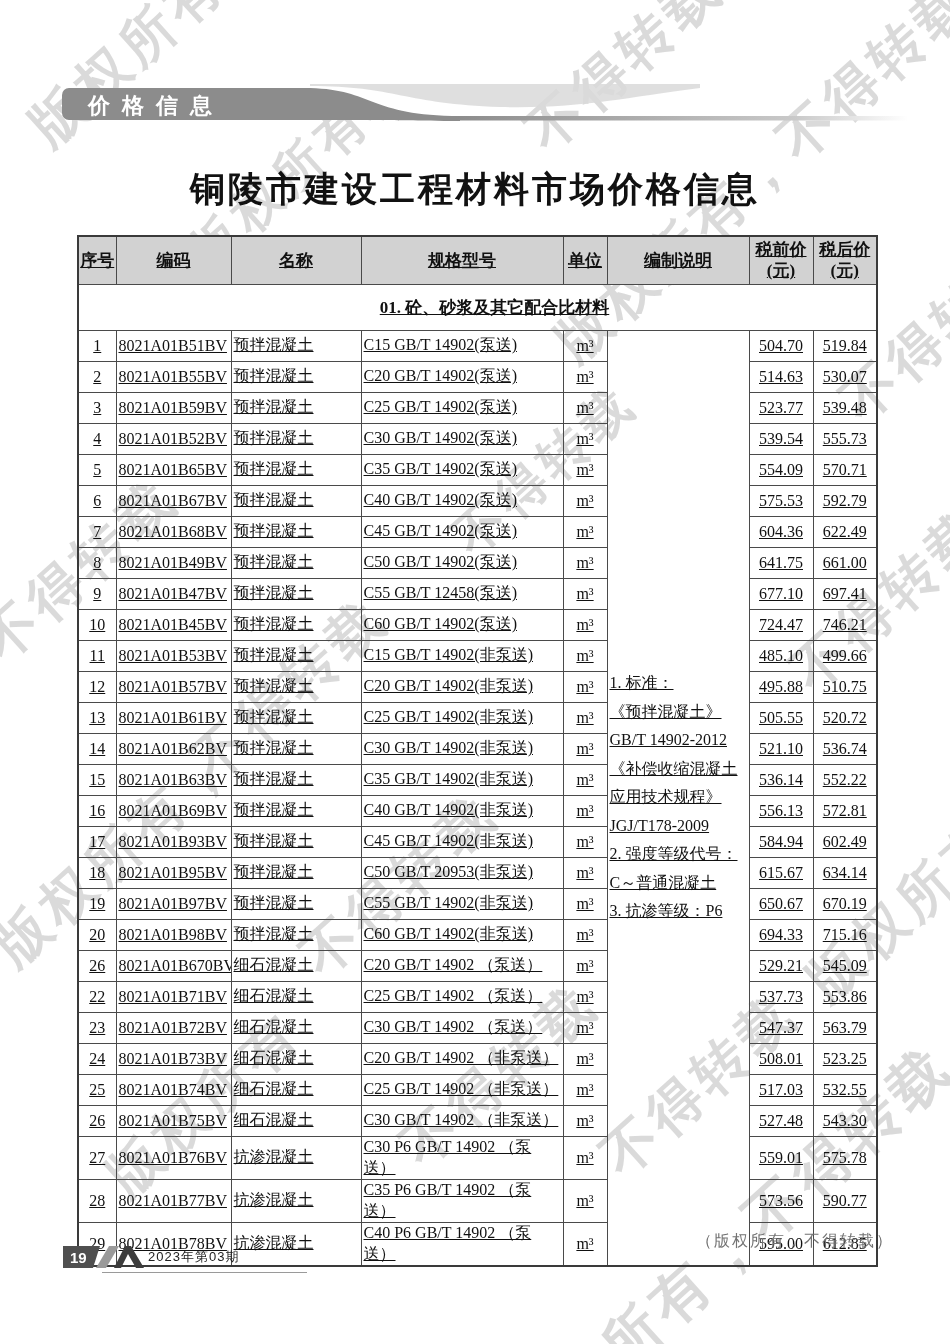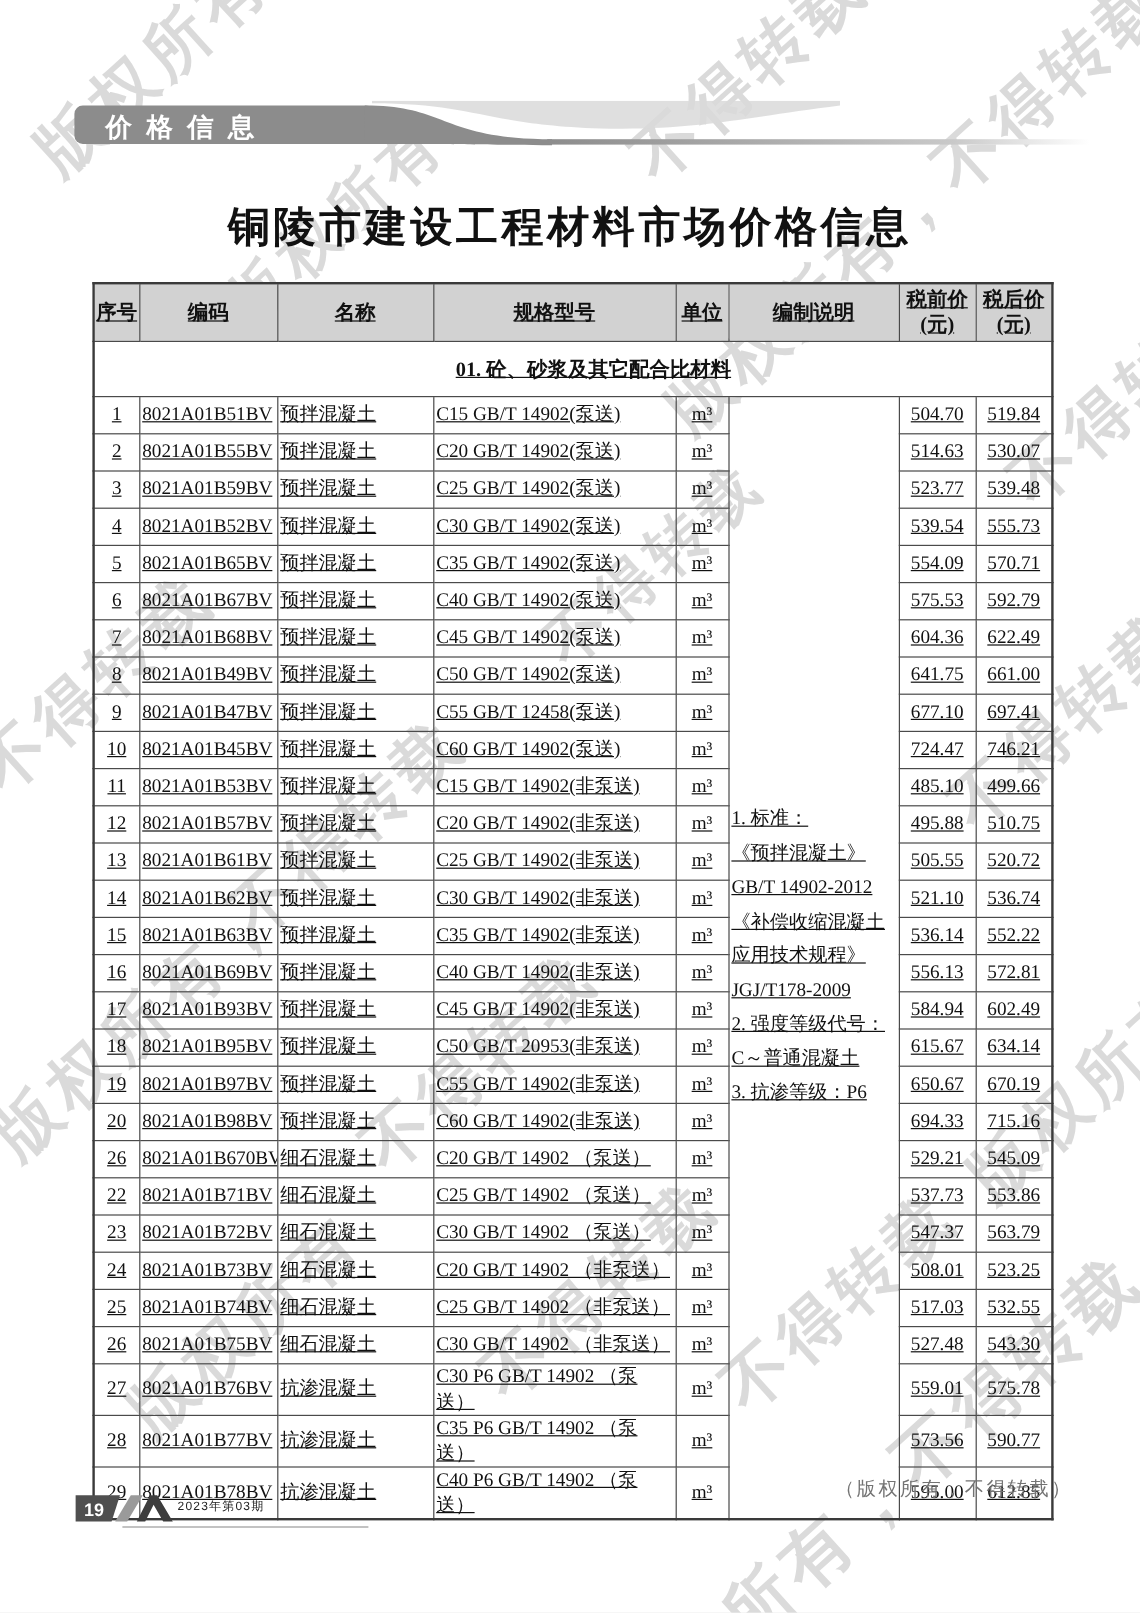--- a/index.html
+++ b/index.html
@@ -27,21 +27,21 @@
   tr.head-row{height:48px;}
   tr.section-row{height:46px;}
   tr.section-row td{text-align:center;font-weight:bold;font-size:17px;padding-left:35px;}
   tr.data-row{height:31px;}
   tr.data-row td{font-size:16px;padding:0 2px;}
   td.c-no,td.c-unit,td.c-pre,td.c-post{text-align:center;}
   td.c-code,td.c-name,td.c-spec{text-align:left;padding-left:5px;}
   td.c-notes{font-size:15.5px;line-height:1.78;vertical-align:middle;padding-left:5px;
       white-space:pre-line;}
   
-  #footer-issue{position:absolute;left:148px;top:1248px;z-index:2;font-size:10px;
+  #footer-issue{position:absolute;left:148px;top:1248px;z-index:2;font-size:13px;
       font-family:"Liberation Sans","DejaVu Sans",sans-serif;color:#222;letter-spacing:1px;}
   #footer-rule{position:absolute;left:102px;top:1272px;width:205px;height:1px;
       background:#9a9a9a;z-index:2;}
   #footer-copyright{position:absolute;right:56px;top:1231px;z-index:2;font-size:16px;
       font-family:"Liberation Sans","DejaVu Sans",sans-serif;color:#737373;letter-spacing:2px;}
   #page-badge{position:absolute;left:62px;top:1242px;z-index:2;}
 </style>
 </head>
 <body>
 

